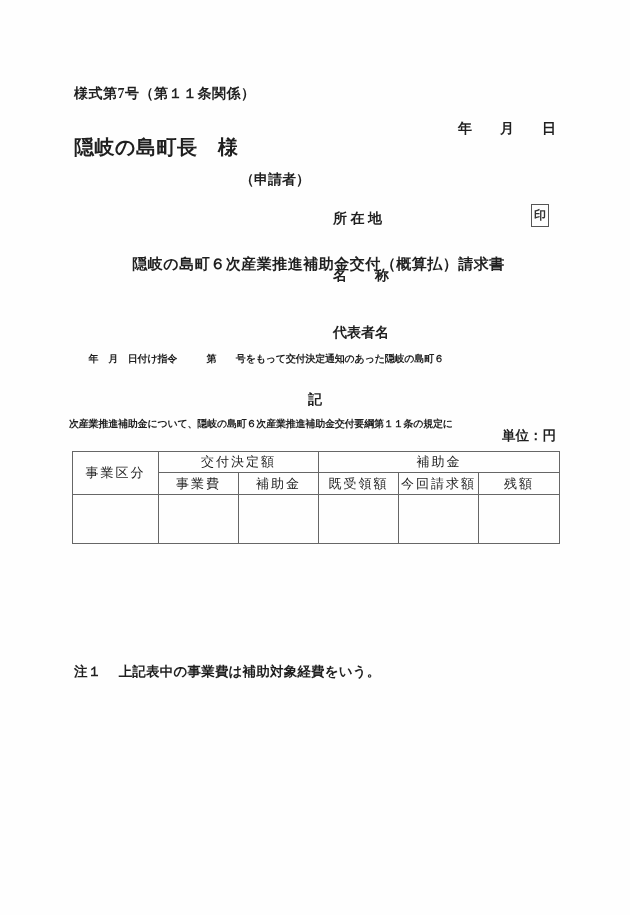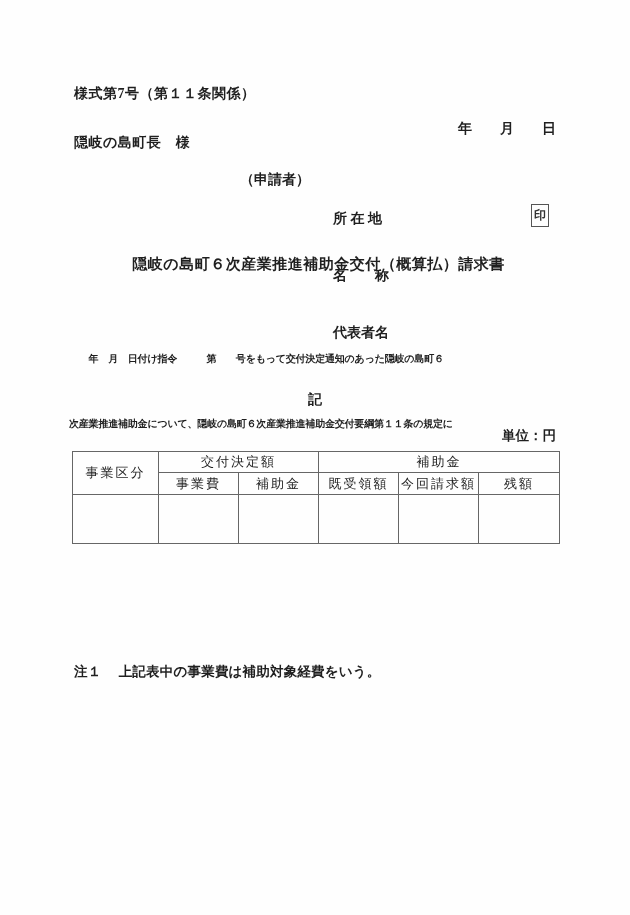--- a/index.html
+++ b/index.html
@@ -23,21 +23,21 @@
     font-size: 14px;
     letter-spacing: 0.5px;
   }
   .date-line {
     right: 74px; top: 101px;
     font-size: 14px;
     margin-top: 19px;
   }
   .addressee {
     left: 74px; top: 134px;
-    font-size: 14px;
+    font-size: 20px;
     letter-spacing: 0.5px;
   }
   .applicant-label {
     left: 240px; top: 171px;
     font-size: 14px;
   }
   .applicant-fields {
     left: 333px; top: 171px;
     font-size: 14px;
     line-height: 19px;

